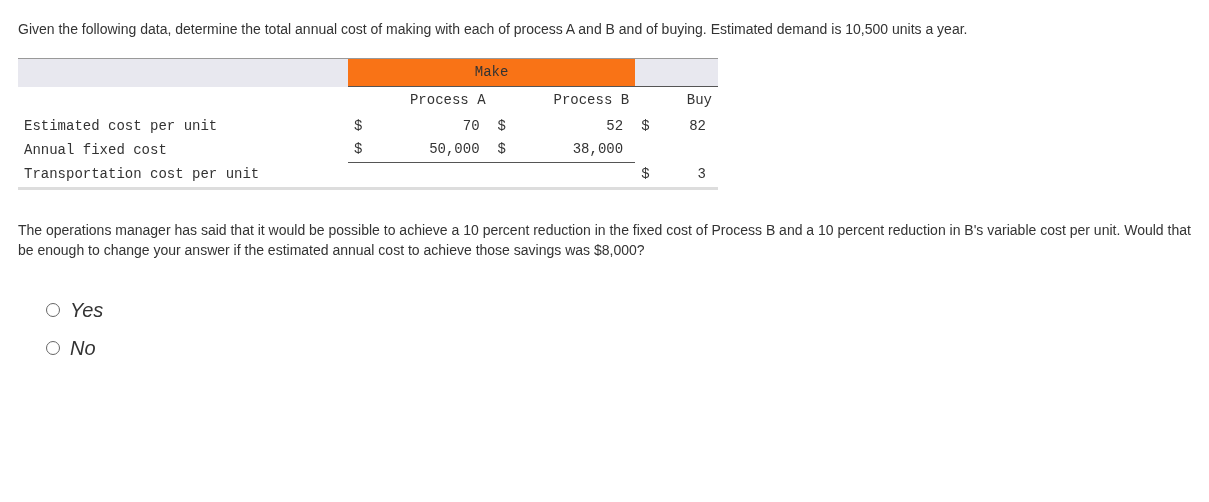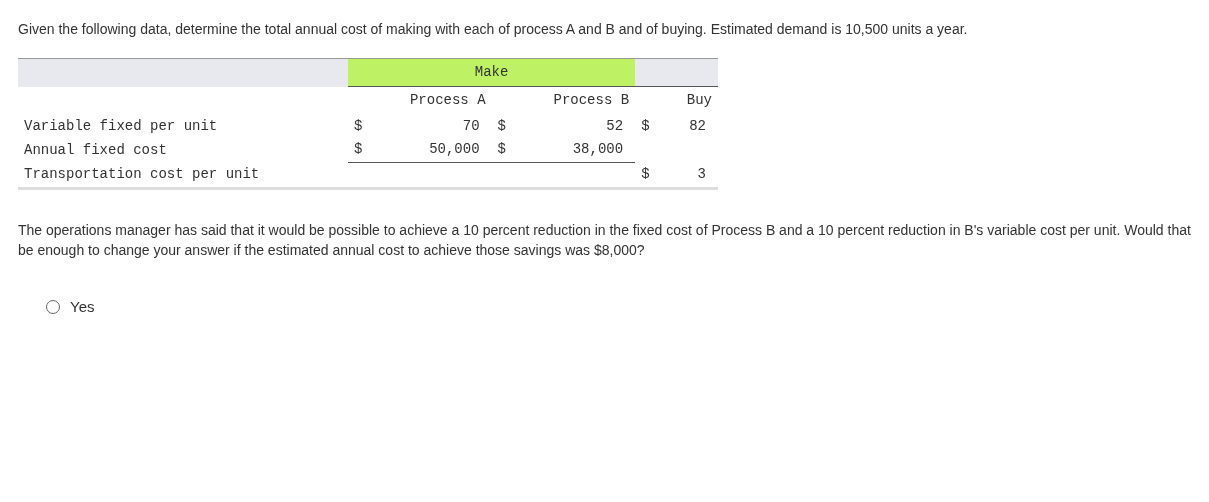--- a/index.html
+++ b/index.html
@@ -10,21 +10,21 @@
       background: #fff;
       width: 1209px;
       font-size: 14px;
       line-height: 1.4;
     }
     .intro { margin-bottom: 18px; }
     .table-wrap { margin-bottom: 30px; }
     table { border-collapse: collapse; width: 700px; }
     .make-row td { padding: 4px 6px; }
     .make-cell {
-      background: #bef264;
+      background: #f97316;
       text-align: center;
       font-family: "Courier New", monospace;
       border-top: 1px solid #999;
     }
     .spacer-top { background: #e8e8ef; border-top: 1px solid #999; }
     .header-row td {
       font-family: "Courier New", monospace;
       padding: 4px 6px;
       text-align: right;
       border-top: 1px solid #555;
@@ -35,21 +35,21 @@
       padding: 2px 6px;
     }
     .data-row td.rowlabel { text-align: left; }
     .currency { text-align: left; width: 20px; padding-right:0 !important; }
     .num { text-align: right; padding-right: 12px !important; }
     .divider-row td { border-top: 1px solid #555; height:0; padding:0; }
     .divider-row td.no-border { border-top: none; }
     .bottom-bar td { border-top: 3px solid #ddd; padding:0; height:3px; }
     .question2 { margin-bottom: 36px; }
     .options { padding-left: 28px; }
-    .opt { display: flex; align-items: center; margin-bottom: 10px; font-size: 15px; }
+    .opt { display: flex; align-items: center; margin-bottom: 10px; font-size: 20px; font-style: italic; }
     .radio {
       width: 14px; height: 14px; border: 1px solid #666; border-radius: 50%;
       margin-right: 10px; display:inline-block; flex-shrink:0;
     }
   </style>
 </head>
 <body>
 
 <p class="intro">Given the following data, determine the total annual cost of making with each of process A and B and of buying. Estimated demand is 10,500 units a year.</p>
 
@@ -61,21 +61,21 @@
       <td colspan="4" class="make-cell">Make</td>
       <td colspan="2" class="spacer-top"></td>
     </tr>
     <tr class="header-row">
       <td class="rowlabel-col"></td>
       <td colspan="2">Process A</td>
       <td colspan="2">Process B</td>
       <td colspan="2">Buy</td>
     </tr>
     <tr class="data-row">
-      <td class="rowlabel">Variable fixed per unit</td>
+      <td class="rowlabel">Estimated cost per unit</td>
       <td class="currency">$</td>
       <td class="num">70</td>
       <td class="currency">$</td>
       <td class="num">52</td>
       <td class="currency">$</td>
       <td class="num">82</td>
     </tr>
     <tr class="data-row">
       <td class="rowlabel">Annual fixed cost</td>
       <td class="currency">$</td>
@@ -110,13 +110,17 @@
     </table>
 </div>
 
 <p class="question2">The operations manager has said that it would be possible to achieve a 10 percent reduction in the fixed cost of Process B and a 10 percent reduction in B's variable cost per unit. Would that be enough to change your answer if the estimated annual cost to achieve those savings was $8,000?</p>
 
 <div class="options">
   <div class="opt">
     <span class="radio"></span>
     <span>Yes</span>
   </div>
+  <div class="opt">
+    <span class="radio"></span>
+    <span>No</span>
+  </div>
 </div>
 
 </body></html>

